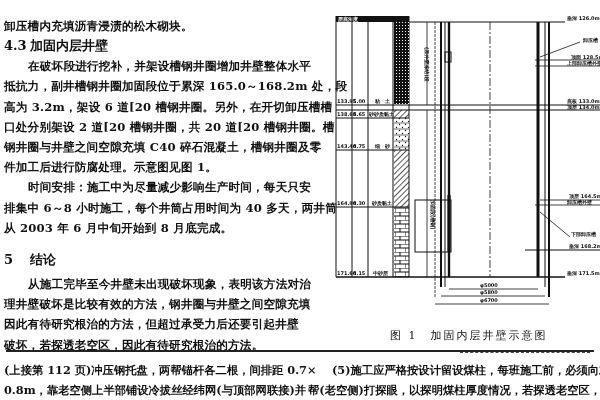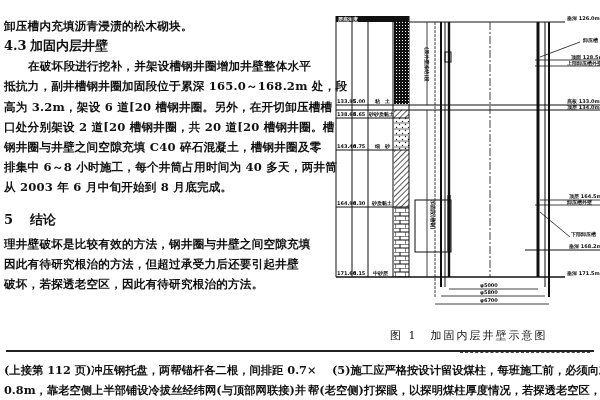--- a/index.html
+++ b/index.html
@@ -29,27 +29,30 @@
 <div class="left-col">
   <div class="line">卸压槽内充填沥青浸渍的松木砌块。</div>
   <div class="heading">
     <span class="num">4.3</span><span>加固内层井壁</span>
   </div>
   <div class="line indent">在破坏段进行挖补，并架设槽钢井圈增加井壁整体水平</div>
   <div class="line">抵抗力，副井槽钢井圈加固段位于累深 165.0～168.2m 处，段</div>
   <div class="line">高为 3.2m，架设 6 道[20 槽钢井圈。另外，在开切卸压槽槽</div>
   <div class="line">口处分别架设 2 道[20 槽钢井圈，共 20 道[20 槽钢井圈。槽</div>
   <div class="line">钢井圈与井壁之间空隙充填 C40 碎石混凝土，槽钢井圈及零</div>
+  <div class="line">件加工后进行防腐处理。示意图见图 1。</div>
+  <div class="line indent">时间安排：施工中为尽量减少影响生产时间，每天只安</div>
   <div class="line">排集中 6～8 小时施工，每个井筒占用时间为 40 多天，两井筒</div>
   <div class="line">从 2003 年 6 月中旬开始到 8 月底完成。</div>
   <div class="gap"></div>
   <div class="heading">
     <span class="num">5</span><span>结论</span>
   </div>
   <div class="gap" style="height:4px"></div>
+  <div class="line indent">从施工完毕至今井壁未出现破坏现象，表明该方法对治</div>
   <div class="line">理井壁破坏是比较有效的方法，钢井圈与井壁之间空隙充填</div>
   <div class="line">因此有待研究根治的方法，但超过承受力后还要引起井壁</div>
   <div class="line">破坏，若探透老空区，因此有待研究根治的方法。</div>
 </div>
 
 <div class="fig">
   <svg width="265" height="300" viewBox="0 0 265 300" xmlns="http://www.w3.org/2000/svg">
     <defs>
       <pattern id="hatch" width="4" height="4" patternUnits="userSpaceOnUse" patternTransform="rotate(45)">
         <line x1="0" y1="0" x2="0" y2="4" stroke="#111" stroke-width="1.4"></line>

